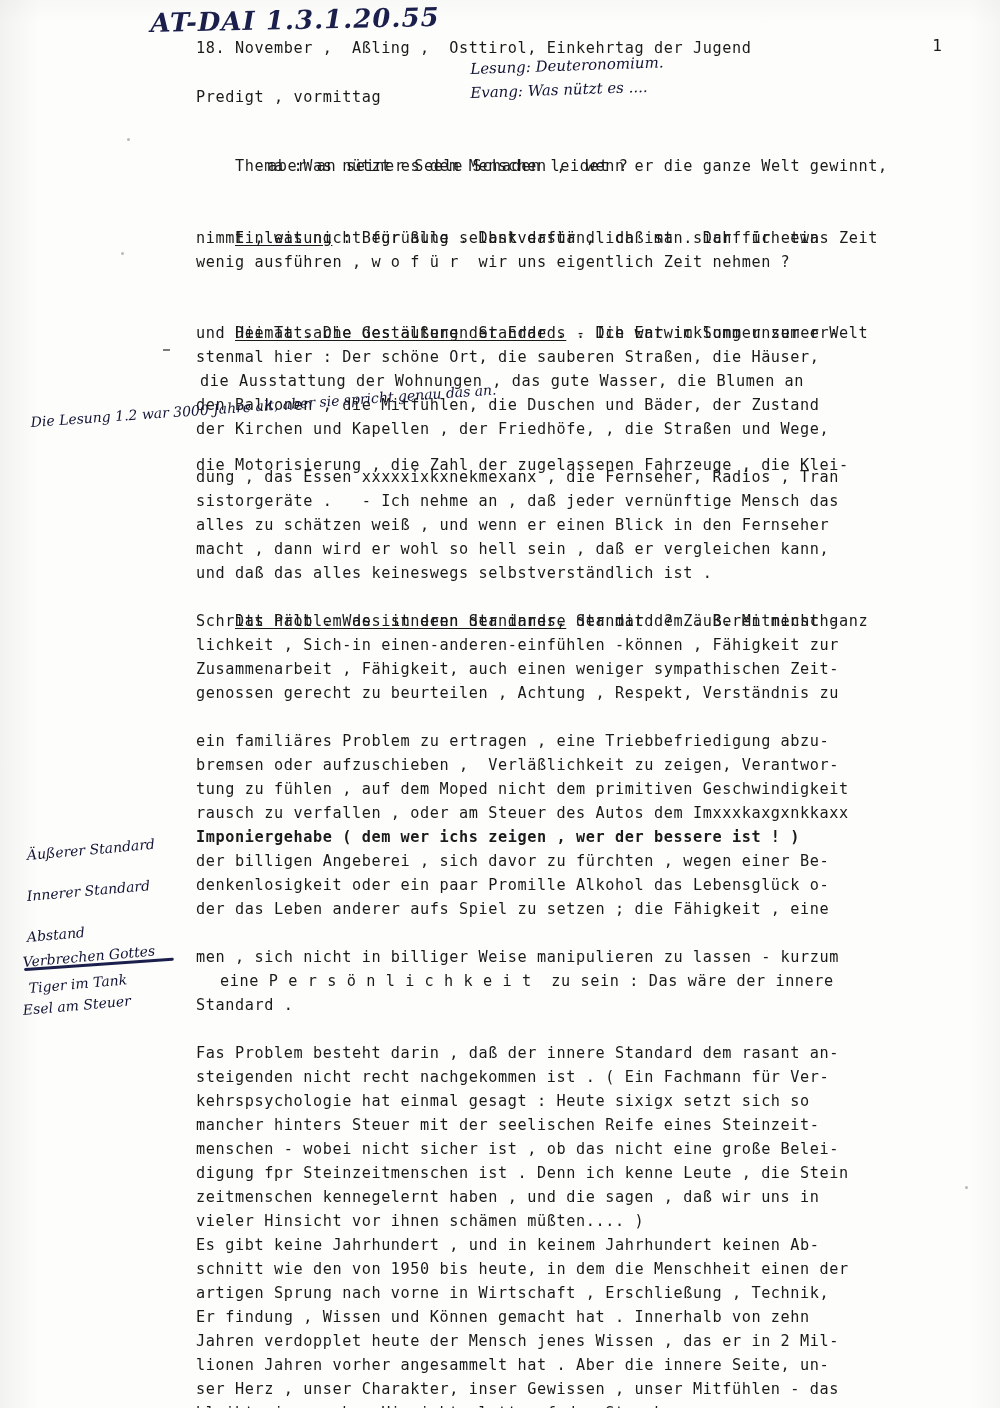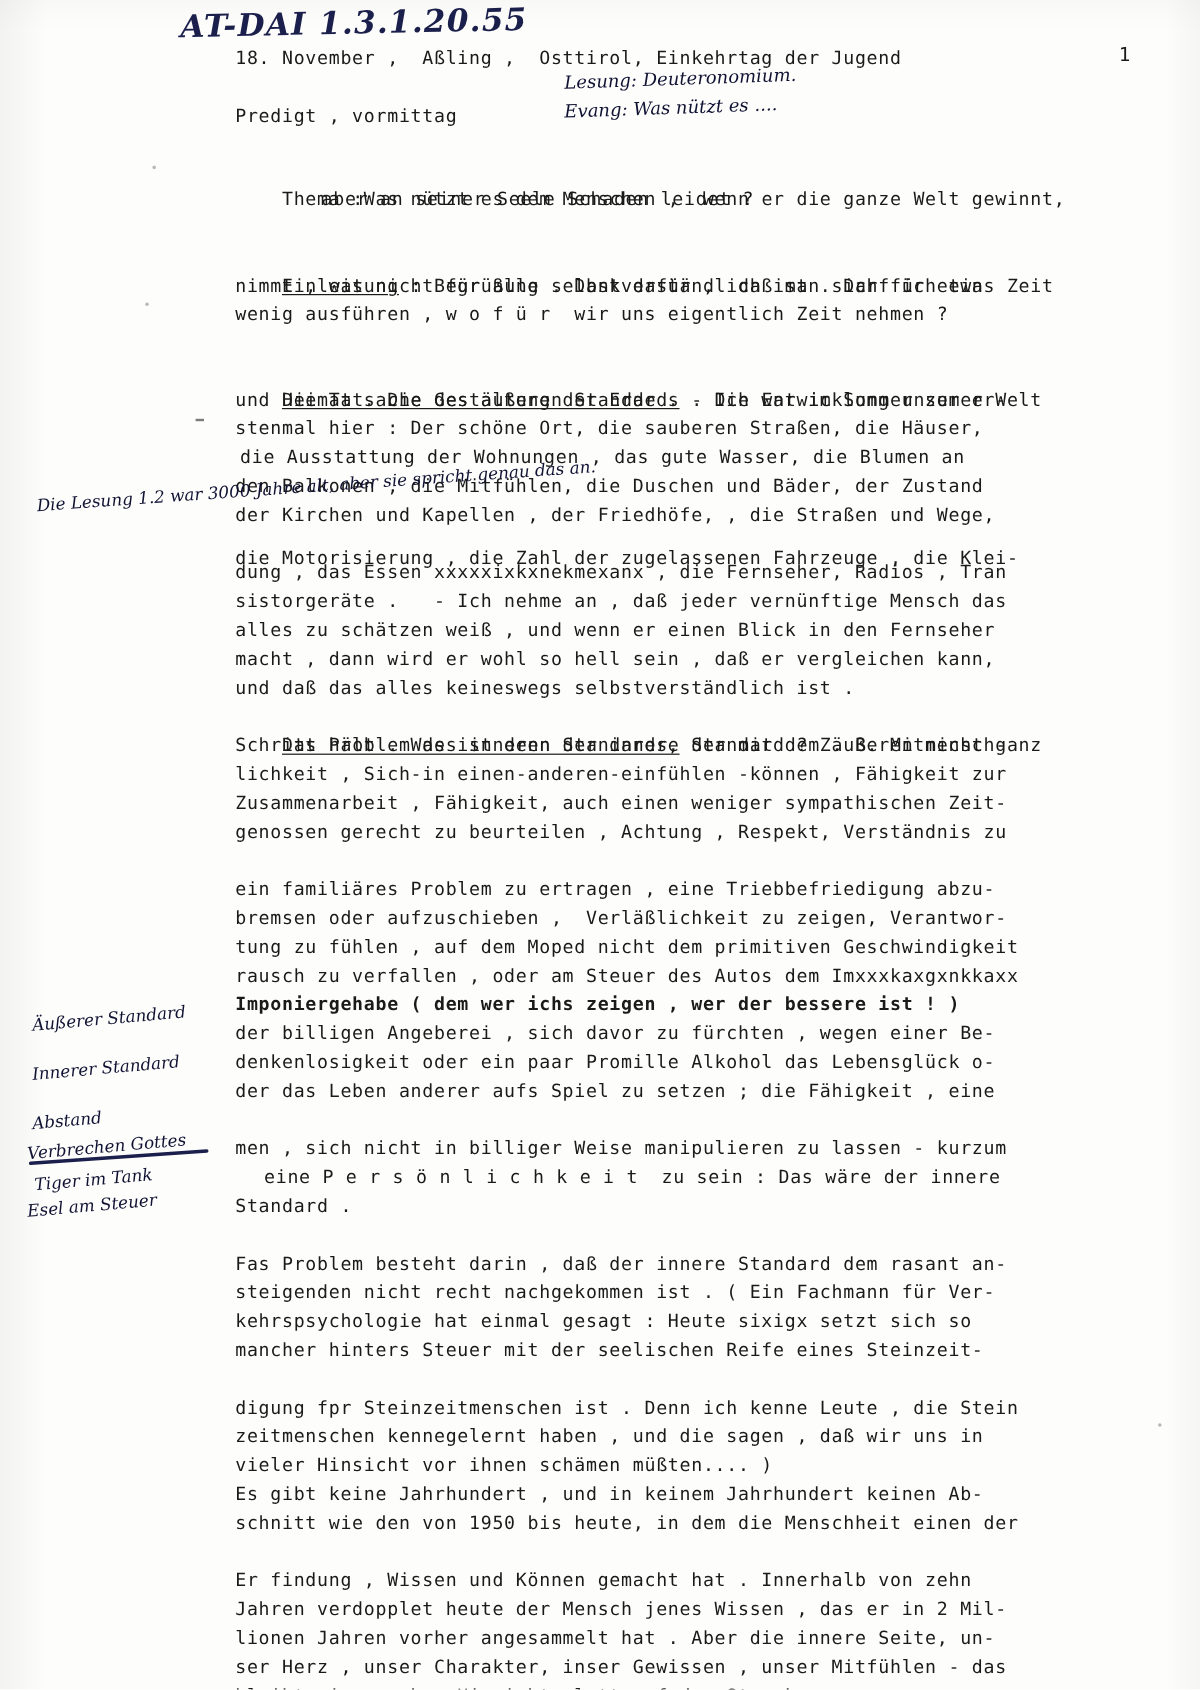--- a/index.html
+++ b/index.html
@@ -164,26 +164,28 @@
   <div class="tw" style="left:196px; top:873px;">denkenlosigkeit oder ein paar Promille Alkohol das Lebensglück o-</div>
   <div class="tw" style="left:196px; top:897px;">der das Leben anderer aufs Spiel zu setzen ; die Fähigkeit , eine</div>
   <div class="tw" style="left:196px; top:945px;">men , sich nicht in billiger Weise manipulieren zu lassen - kurzum</div>
   <div class="tw" style="left:196px; top:969px;margin-left:24px;">eine P e r s ö n l i c h k e i t  zu sein : Das wäre der innere</div>
   <div class="tw" style="left:196px; top:993px;">Standard .</div>
 
   <div class="tw" style="left:196px; top:1041px;">Fas Problem besteht darin , daß der innere Standard dem rasant an-</div>
   <div class="tw" style="left:196px; top:1065px;">steigenden nicht recht nachgekommen ist . ( Ein Fachmann für Ver-</div>
   <div class="tw" style="left:196px; top:1089px;">kehrspsychologie hat einmal gesagt : Heute sixigx setzt sich so</div>
   <div class="tw" style="left:196px; top:1113px;">mancher hinters Steuer mit der seelischen Reife eines Steinzeit-</div>
+  <div class="tw" style="left:196px; top:1137px;">menschen - wobei nicht sicher ist , ob das nicht eine große Belei-</div>
   <div class="tw" style="left:196px; top:1161px;">digung fpr Steinzeitmenschen ist . Denn ich kenne Leute , die Stein</div>
   <div class="tw" style="left:196px; top:1185px;">zeitmenschen kennegelernt haben , und die sagen , daß wir uns in</div>
   <div class="tw" style="left:196px; top:1209px;">vieler Hinsicht vor ihnen schämen müßten.... )</div>
 
   <div class="tw" style="left:196px; top:1233px;">Es gibt keine Jahrhundert , und in keinem Jahrhundert keinen Ab-</div>
   <div class="tw" style="left:196px; top:1257px;">schnitt wie den von 1950 bis heute, in dem die Menschheit einen der</div>
+  <div class="tw" style="left:196px; top:1281px;">artigen Sprung nach vorne in Wirtschaft , Erschließung , Technik,</div>
   <div class="tw" style="left:196px; top:1305px;">Er findung , Wissen und Können gemacht hat . Innerhalb von zehn</div>
   <div class="tw" style="left:196px; top:1329px;">Jahren verdopplet heute der Mensch jenes Wissen , das er in 2 Mil-</div>
   <div class="tw" style="left:196px; top:1353px;">lionen Jahren vorher angesammelt hat . Aber die innere Seite, un-</div>
   <div class="tw" style="left:196px; top:1377px;">ser Herz , unser Charakter, inser Gewissen , unser Mitfühlen - das</div>
   <div class="tw" style="left:196px; top:1401px;">bleibt  in mancher Hinsicht glatt auf der Strecke .</div>
 
   <div class="hw hw-left" style="left:30px; top:412px; width:160px;">Die Lesung 1.2 war 3000 Jahre alt, aber sie spricht genau das an.</div>
 
   <div class="hw hw-left2" style="left:26px; top:845px;">Äußerer Standard</div>
   <div class="hw hw-left2" style="left:26px; top:886px;">Innerer Standard</div>

